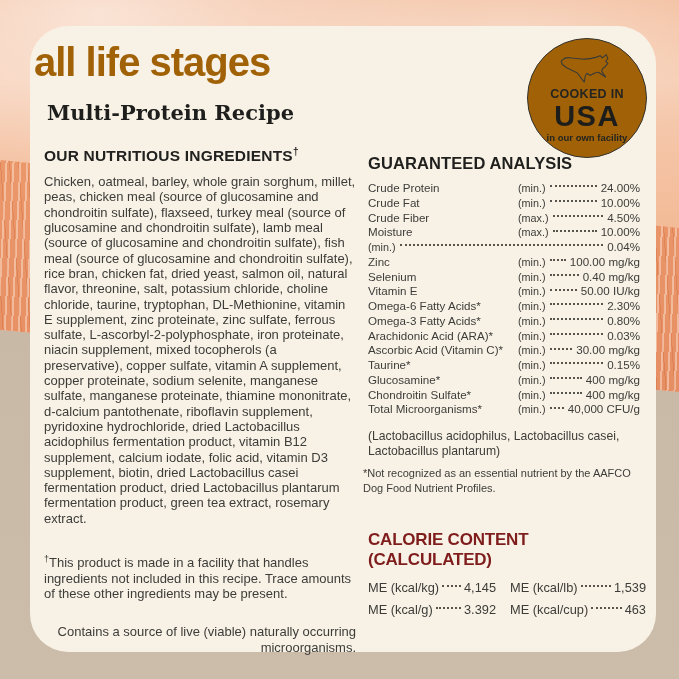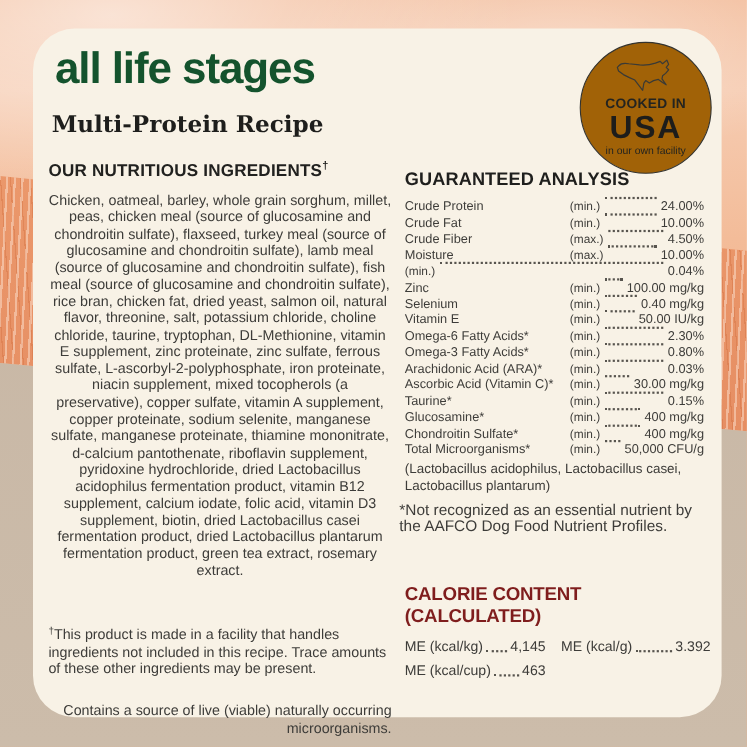--- a/index.html
+++ b/index.html
@@ -18,55 +18,55 @@
       repeating-linear-gradient(86deg, rgba(198,92,42,.28) 0 1px, rgba(198,92,42,0) 1px 9px),
       linear-gradient(180deg,#ee9e70,#e0835a);}
   .bg-ground{position:absolute;inset:0;
     clip-path:polygon(0 330px,100% 392px,100% 100%,0 100%);
     background:linear-gradient(180deg,#c6b5a3,#ccbcaa);}
 
   
   .card{position:absolute;left:30px;top:26px;width:626px;height:626px;
     background:#f8f2e6;border-radius:38px;}
 
-  .title{position:absolute;left:20px;top:14px;font-size:40px;font-weight:bold;
-    color:#14532d;letter-spacing:-1px;line-height:1.1;}
+  .title{position:absolute;left:4px;top:14px;font-size:40px;font-weight:bold;
+    color:#a16207;letter-spacing:-1px;line-height:1.1;}
   .subtitle{position:absolute;left:17px;top:74px;font-family:"DejaVu Serif", serif;
     font-weight:bold;font-size:21px;color:#1e1e1c;}
 
   .badge{position:absolute;left:497px;top:12px;width:118px;height:118px;
     border:1.6px solid #33332f;border-radius:50%;background:#a16207;
     display:flex;flex-direction:column;align-items:center;justify-content:center;}
   .badge svg{width:58px;height:34px;margin-bottom:1px;}
   .badge-l1{font-size:12.5px;font-weight:bold;letter-spacing:.3px;color:#242420;line-height:1.1;}
   .badge-usa{font-size:29px;font-weight:bold;letter-spacing:1.5px;color:#1d1d1b;line-height:1.05;}
-  .badge-l3{font-size:9.5px;font-weight:normal;color:#242420;line-height:1.2;}
+  .badge-l3{font-size:9.5px;font-weight:bold;color:#242420;line-height:1.2;}
 
   .col-left{position:absolute;left:14px;top:120px;width:312px;color:#3d3c39;}
   .col-left h2{font-size:15.5px;color:#21211f;margin:0 0 9px;font-weight:bold;letter-spacing:.2px;}
   .col-left h2 sup{font-size:10px;}
-  .ing-text{font-size:13px;line-height:15.3px;margin:0;text-align:center;}
-  .footnote{font-size:13px;line-height:15.3px;margin:40px 0 0;}
+  .ing-text{font-size:13px;line-height:15.3px;margin:0;}
+  .footnote{font-size:13px;line-height:15.3px;margin:26px 0 0;}
   .footnote sup{font-size:9px;}
   .note2{font-size:13px;line-height:15.3px;margin:23px 0 0;text-align:right;}
 
   .col-right{position:absolute;left:338px;top:128px;width:272px;color:#3d3c39;}
   .col-right h3{font-size:16.5px;color:#1f1f1d;margin:0 0 8px;font-weight:bold;letter-spacing:.1px;}
-  .ga-row{display:flex;align-items:flex-start;font-size:11.6px;height:14.75px;line-height:14.75px;}
+  .ga-row{display:flex;align-items:center;font-size:11.6px;height:14.75px;line-height:14.75px;}
   .ga-label{flex:0 0 150px;white-space:nowrap;}
   .ga-min{flex:0 0 auto;font-size:10.8px;}
   .ga-dots{flex:1 1 auto;border-bottom:2px dotted #57544e;margin:0 4px;transform:translateY(-2px);min-width:6px;}
   .ga-val{white-space:nowrap;}
-  .ga-paren{font-size:12.2px;line-height:14.6px;margin-top:2px;}
-  .ga-foot{font-size:14px;line-height:15px;margin-top:8px;margin-left:-5px;}
+  .ga-paren{font-size:12.2px;line-height:14.6px;margin-top:12px;}
+  .ga-foot{font-size:11px;line-height:15px;margin-top:8px;margin-left:-5px;}
 
   .calorie{position:absolute;left:338px;top:488px;width:282px;color:#3d3c39;}
   .calorie h3{font-size:17px;margin:16px 0 10px;color:#7f1d1d;font-weight:bold;letter-spacing:-.2px;}
   .cal-grid{display:grid;grid-template-columns:128px 136px;column-gap:14px;row-gap:7px;}
-  .cal-cell{display:flex;align-items:flex-end;font-size:12.8px;}
+  .cal-cell{display:flex;align-items:center;font-size:12.8px;}
   .cal-label{white-space:nowrap;}
   .cal-dots{flex:1;border-bottom:2px dotted #57544e;margin:0 3px;transform:translateY(-2px);min-width:6px;}
   .cal-val{white-space:nowrap;}
 </style>
 </head>
 <body>
 
 <div class="stage">
   <div class="bg-sky"></div>
   <div class="bg-wheat"></div>
@@ -182,36 +182,41 @@
       <div class="ga-row">
           <span class="ga-label">Chondroitin Sulfate*</span>
           <span class="ga-min">(min.)</span>
           <span class="ga-dots"></span>
           <span class="ga-val">400 mg/kg</span>
         </div>
       <div class="ga-row">
           <span class="ga-label">Total Microorganisms*</span>
           <span class="ga-min">(min.)</span>
           <span class="ga-dots"></span>
-          <span class="ga-val">50,000 CFU/g</span>
+          <span class="ga-val">40,000 CFU/g</span>
         </div>
 
       <div class="ga-paren">(Lactobacillus acidophilus, Lactobacillus casei, Lactobacillus plantarum)</div>
       <div class="ga-foot">*Not recognized as an essential nutrient by the AAFCO Dog Food Nutrient Profiles.</div>
     </div>
 
     <div class="calorie">
       <h3>CALORIE CONTENT (CALCULATED)</h3>
       <div class="cal-grid">
         <div class="cal-cell">
             <span class="cal-label">ME (kcal/kg)</span>
             <span class="cal-dots"></span>
             <span class="cal-val">4,145</span>
           </div>
         <div class="cal-cell">
+            <span class="cal-label">ME (kcal/lb)</span>
+            <span class="cal-dots"></span>
+            <span class="cal-val">1,539</span>
+          </div>
+        <div class="cal-cell">
             <span class="cal-label">ME (kcal/g)</span>
             <span class="cal-dots"></span>
             <span class="cal-val">3.392</span>
           </div>
         <div class="cal-cell">
             <span class="cal-label">ME (kcal/cup)</span>
             <span class="cal-dots"></span>
             <span class="cal-val">463</span>
           </div>
       </div>

